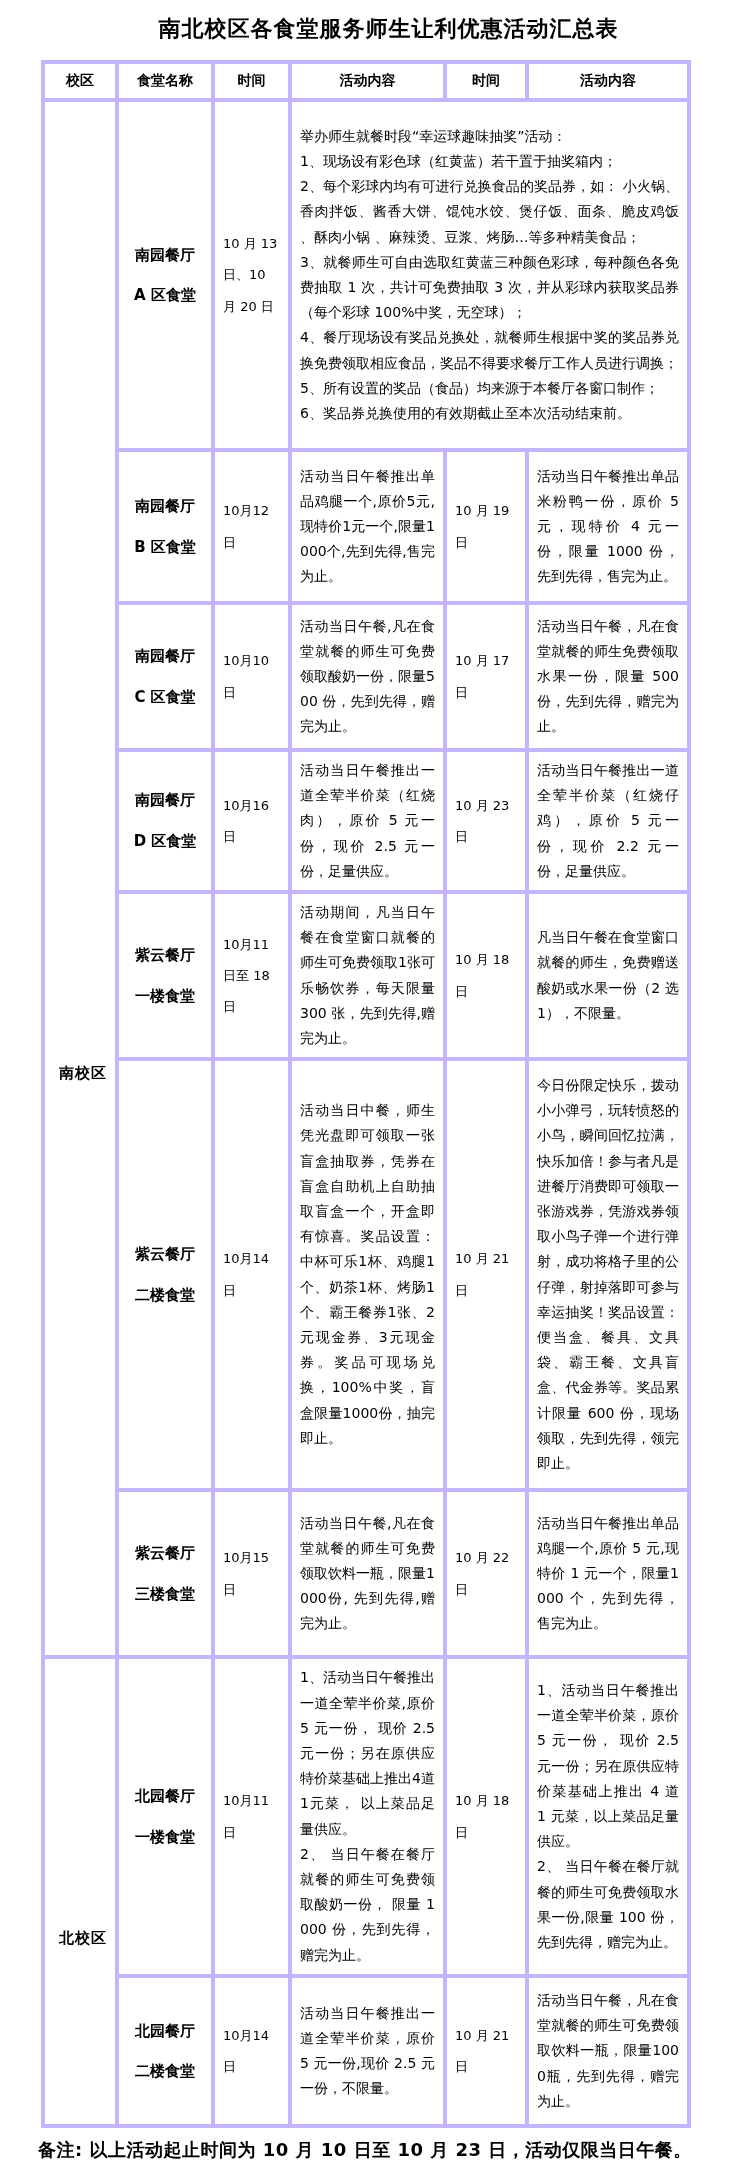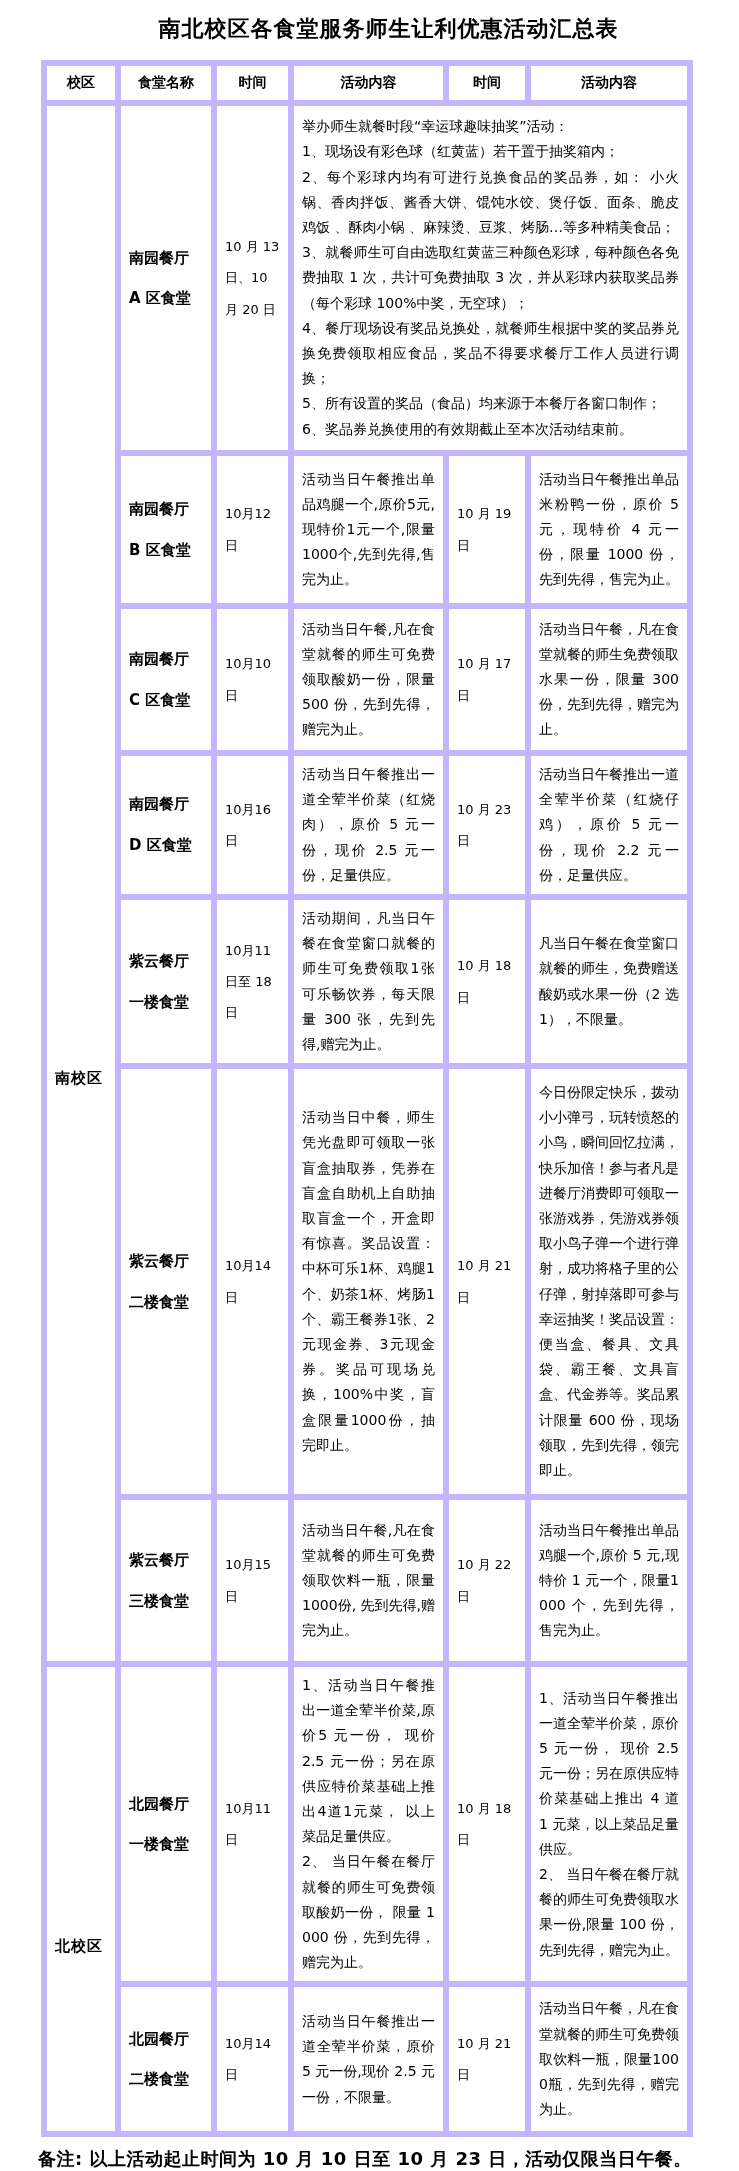--- a/index.html
+++ b/index.html
@@ -24,44 +24,45 @@
     margin-left:41px;
     width:646px;
   }
   table.summary col.c1{width:74px;}
   table.summary col.c2{width:96px;}
   table.summary col.c3{width:77px;}
   table.summary col.c4{width:155px;}
   table.summary col.c5{width:82px;}
   table.summary col.c6{width:162px;}
   table.summary th, table.summary td{
-    border:6px solid #c4b5fd;
+    border:4px solid #c4b5fd;
     padding:6px 8px;
     vertical-align:middle;
     word-break:break-all;
   }
   table.summary th{
     font-size:14px;
     font-weight:bold;
     text-align:center;
     height:26px;
     padding:4px 2px;
   }
   td.campus{
     font-size:15px;
     font-weight:bold;
-    text-align:left;
+    text-align:right;
     vertical-align:top;
     letter-spacing:1px;
   }
   td.campus.south{padding-top:395px;}
   td.campus.north{padding-top:100px;}
   td.canteen{
     font-size:15px;
     font-weight:bold;
+    text-align:center;
     line-height:2.7;
     padding:4px 2px;
   }
   td.time{
     font-size:13px;
     line-height:2.4;
     padding:4px 4px;
   }
   td.content{
     font-size:14px;
@@ -142,21 +143,21 @@
       </tr>
 
       <tr class="r3">
         <td class="canteen">
           <div>南园餐厅</div>
           <div>C 区食堂</div>
         </td>
         <td class="time">10月10日</td>
         <td class="content">活动当日午餐,凡在食堂就餐的师生可免费领取酸奶一份，限量500 份，先到先得，赠完为止。</td>
         <td class="time">10 月 17 日</td>
-        <td class="content">活动当日午餐，凡在食堂就餐的师生免费领取水果一份，限量 300 份，先到先得，赠完为止。</td>
+        <td class="content">活动当日午餐，凡在食堂就餐的师生免费领取水果一份，限量 500 份，先到先得，赠完为止。</td>
       </tr>
 
       <tr class="r4">
         <td class="canteen">
           <div>南园餐厅</div>
           <div>D 区食堂</div>
         </td>
         <td class="time">10月16日</td>
         <td class="content">活动当日午餐推出一道全荤半价菜（红烧肉），原价 5 元一份，现价 2.5 元一份，足量供应。</td>
         <td class="time">10 月 23 日</td>

